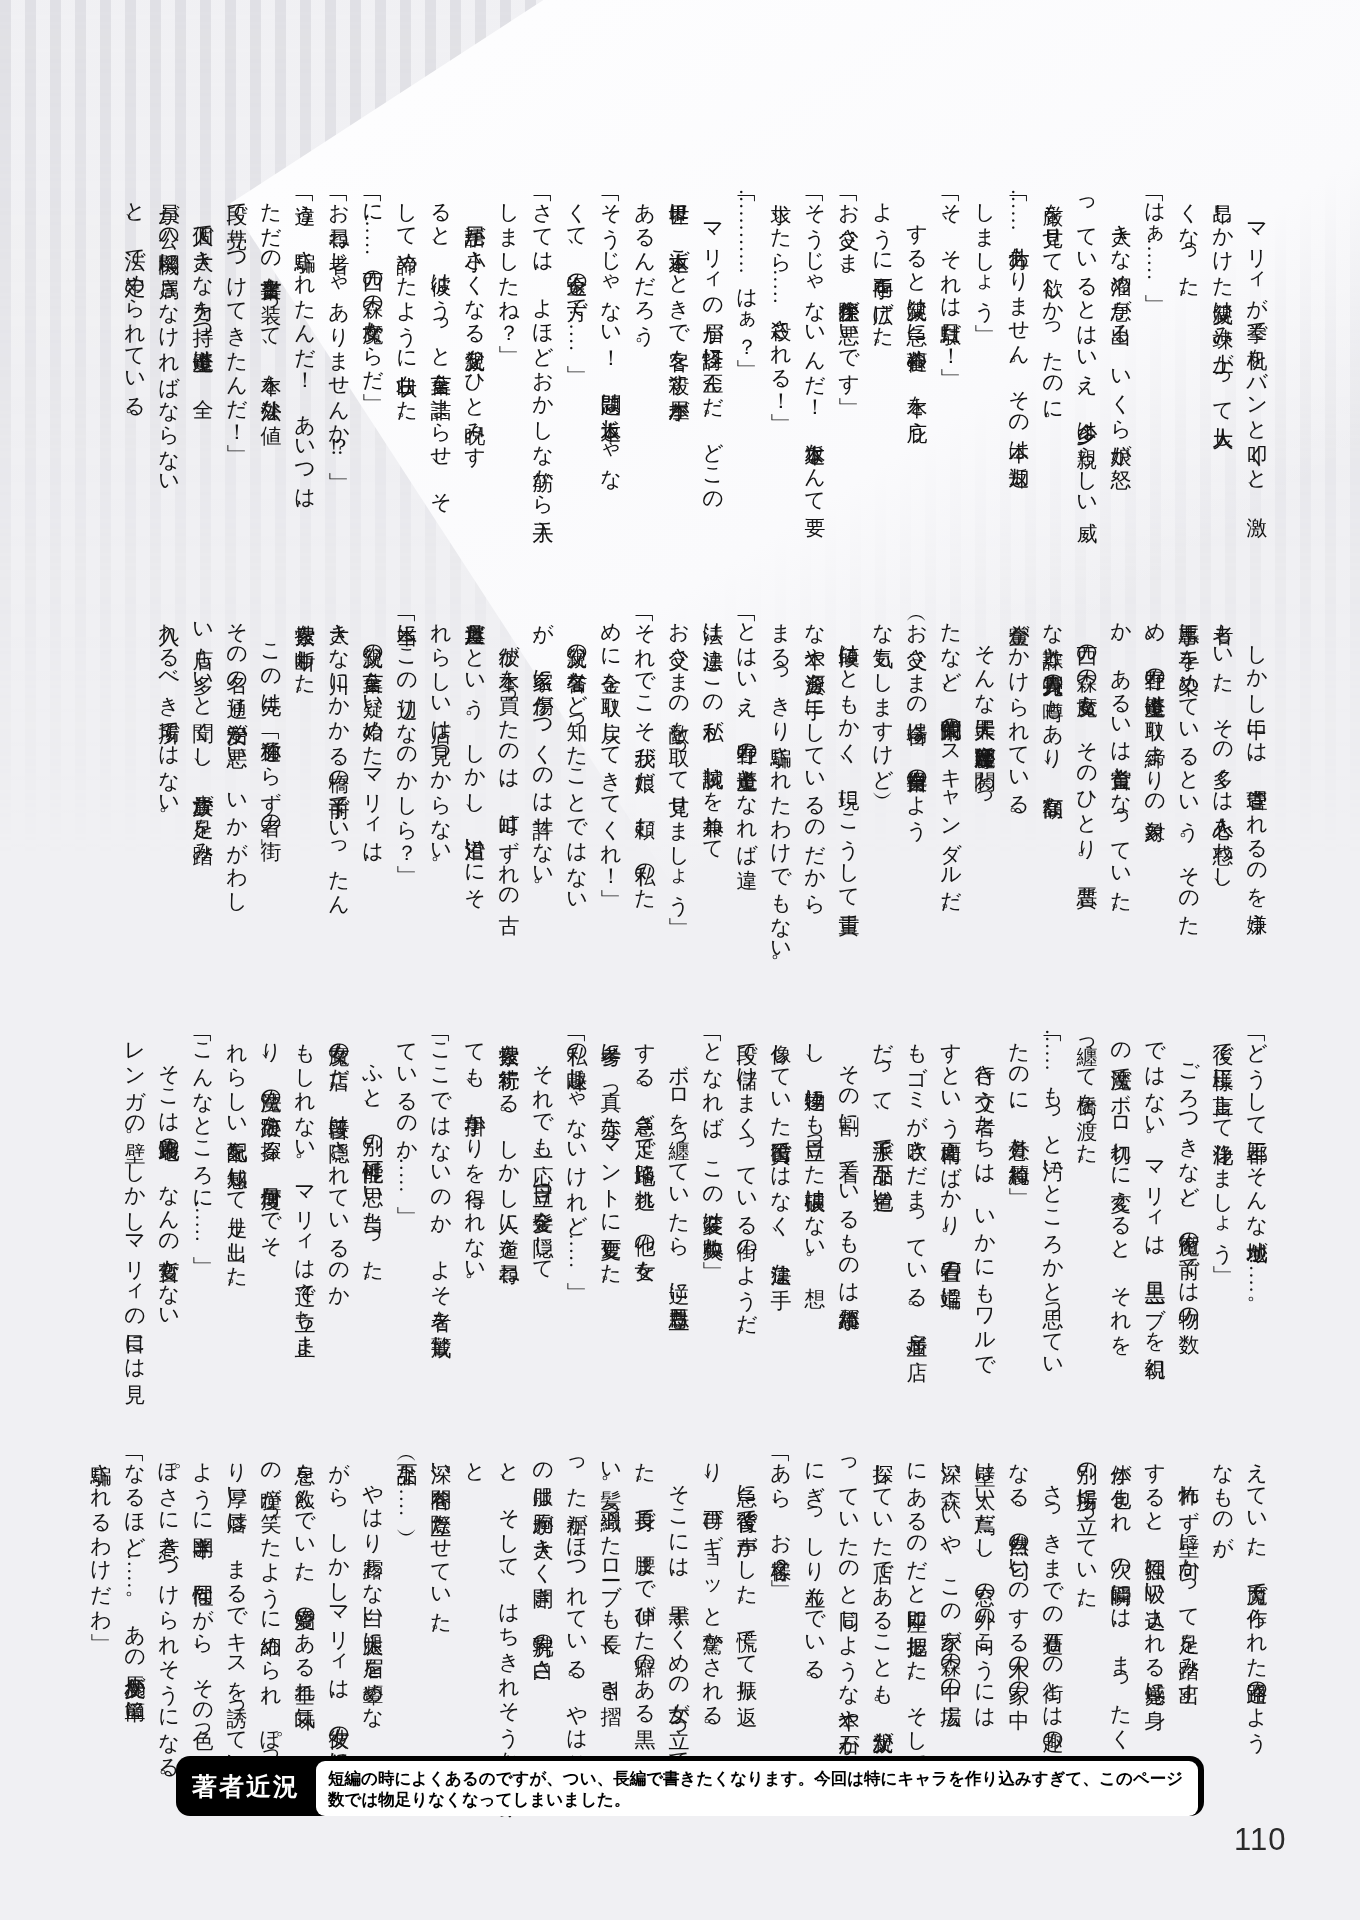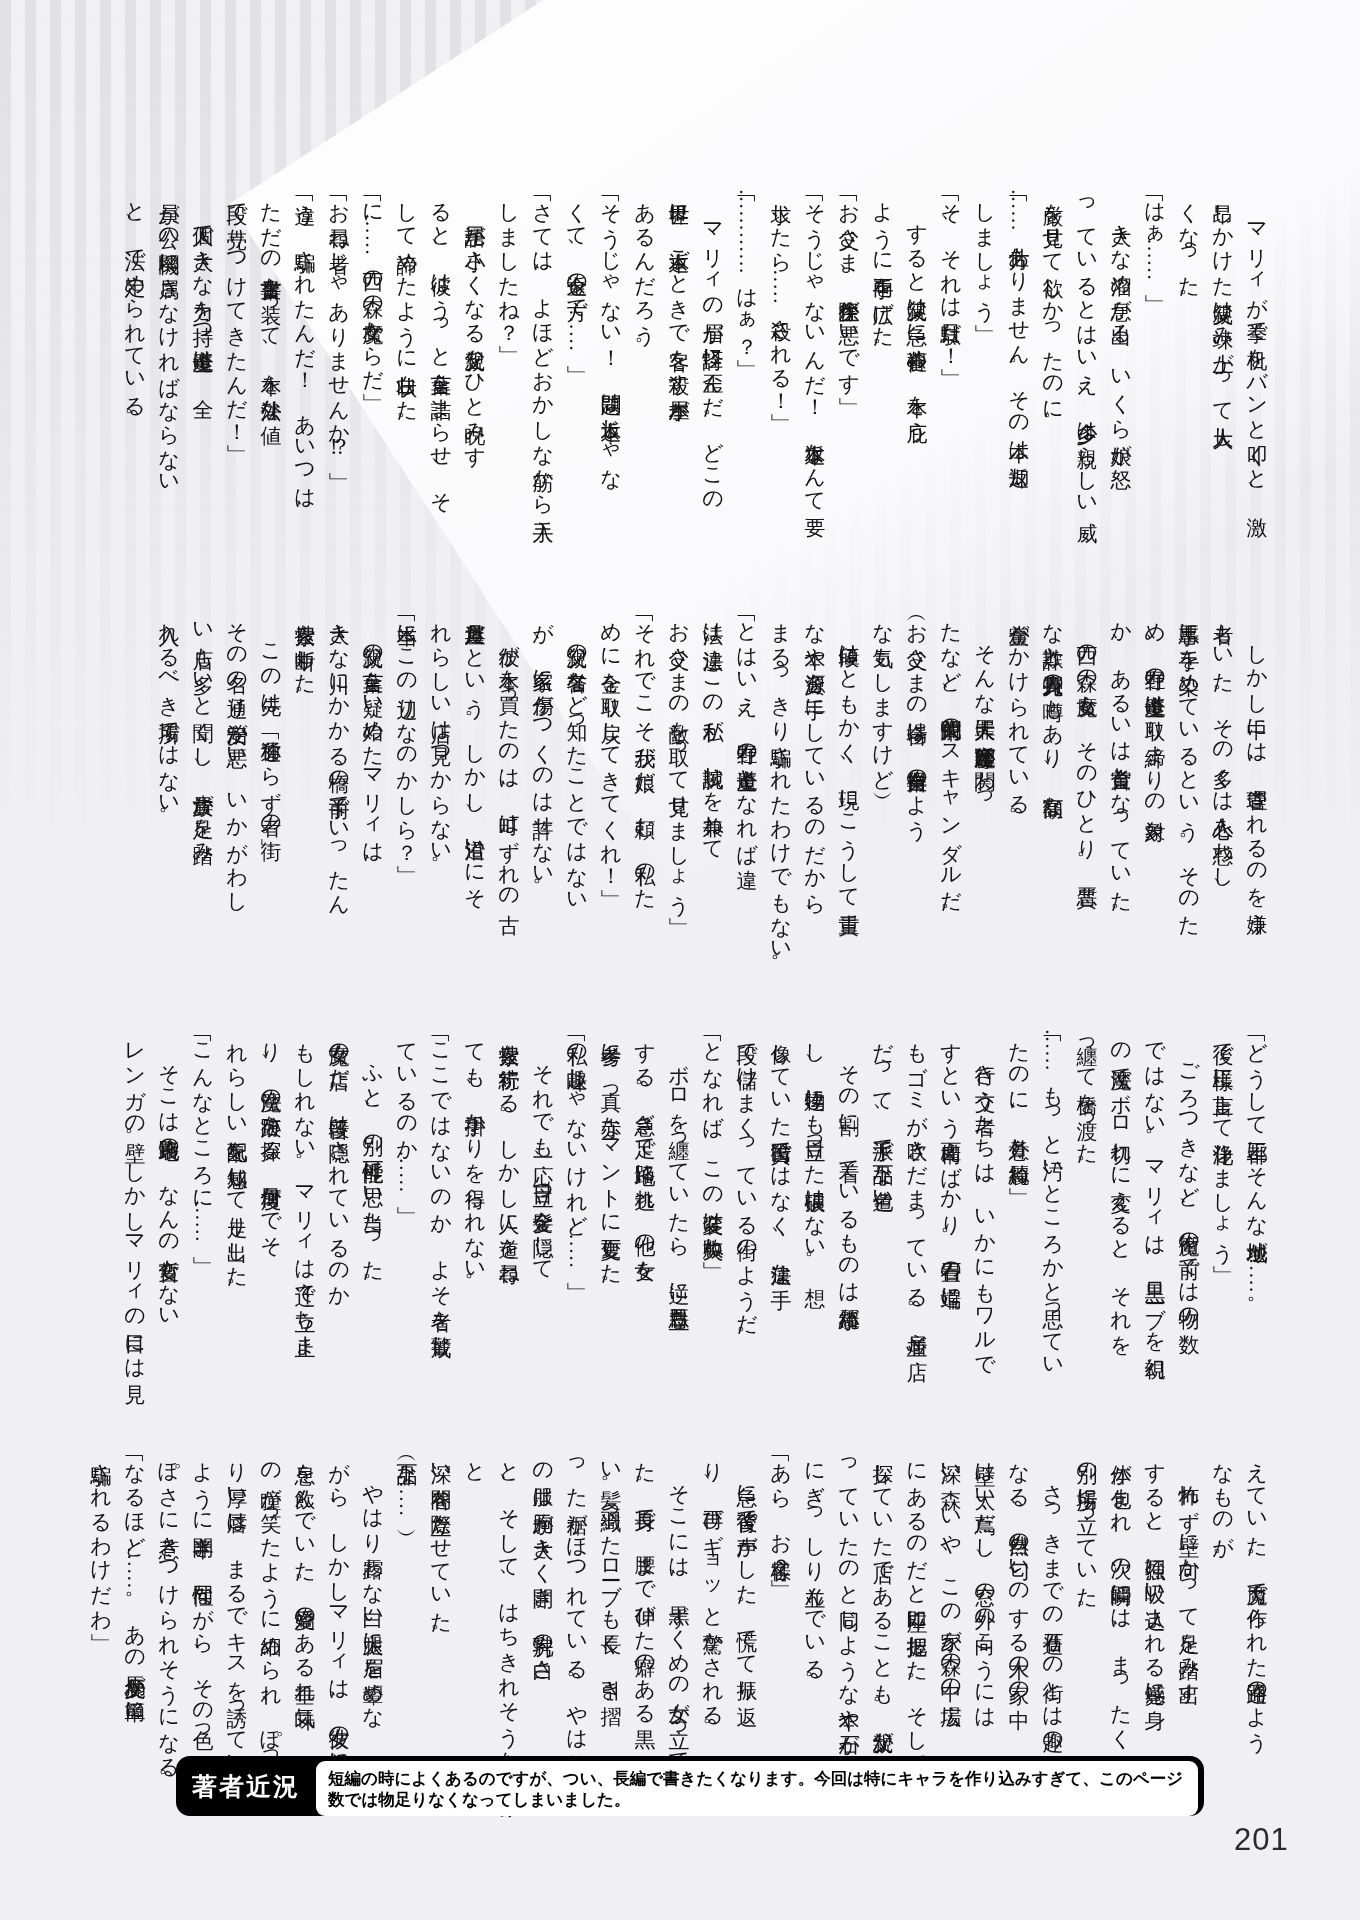--- a/index.html
+++ b/index.html
@@ -211,14 +211,14 @@
       <p>騙されるわけだわ」</p>
     </div>
 
   <div class="author-bar">
     <div class="author-label">著者近況</div>
     <div class="author-panel">
       <div class="author-text">短編の時によくあるのですが、つい、長編で書きたくなります。今回は特にキャラを作り込みすぎて、このページ数では物足りなくなってしまいました。</div>
     </div>
   </div>
 
-  <div class="page-number">201</div>
+  <div class="page-number">110</div>
 </div>
 
 </body></html>

